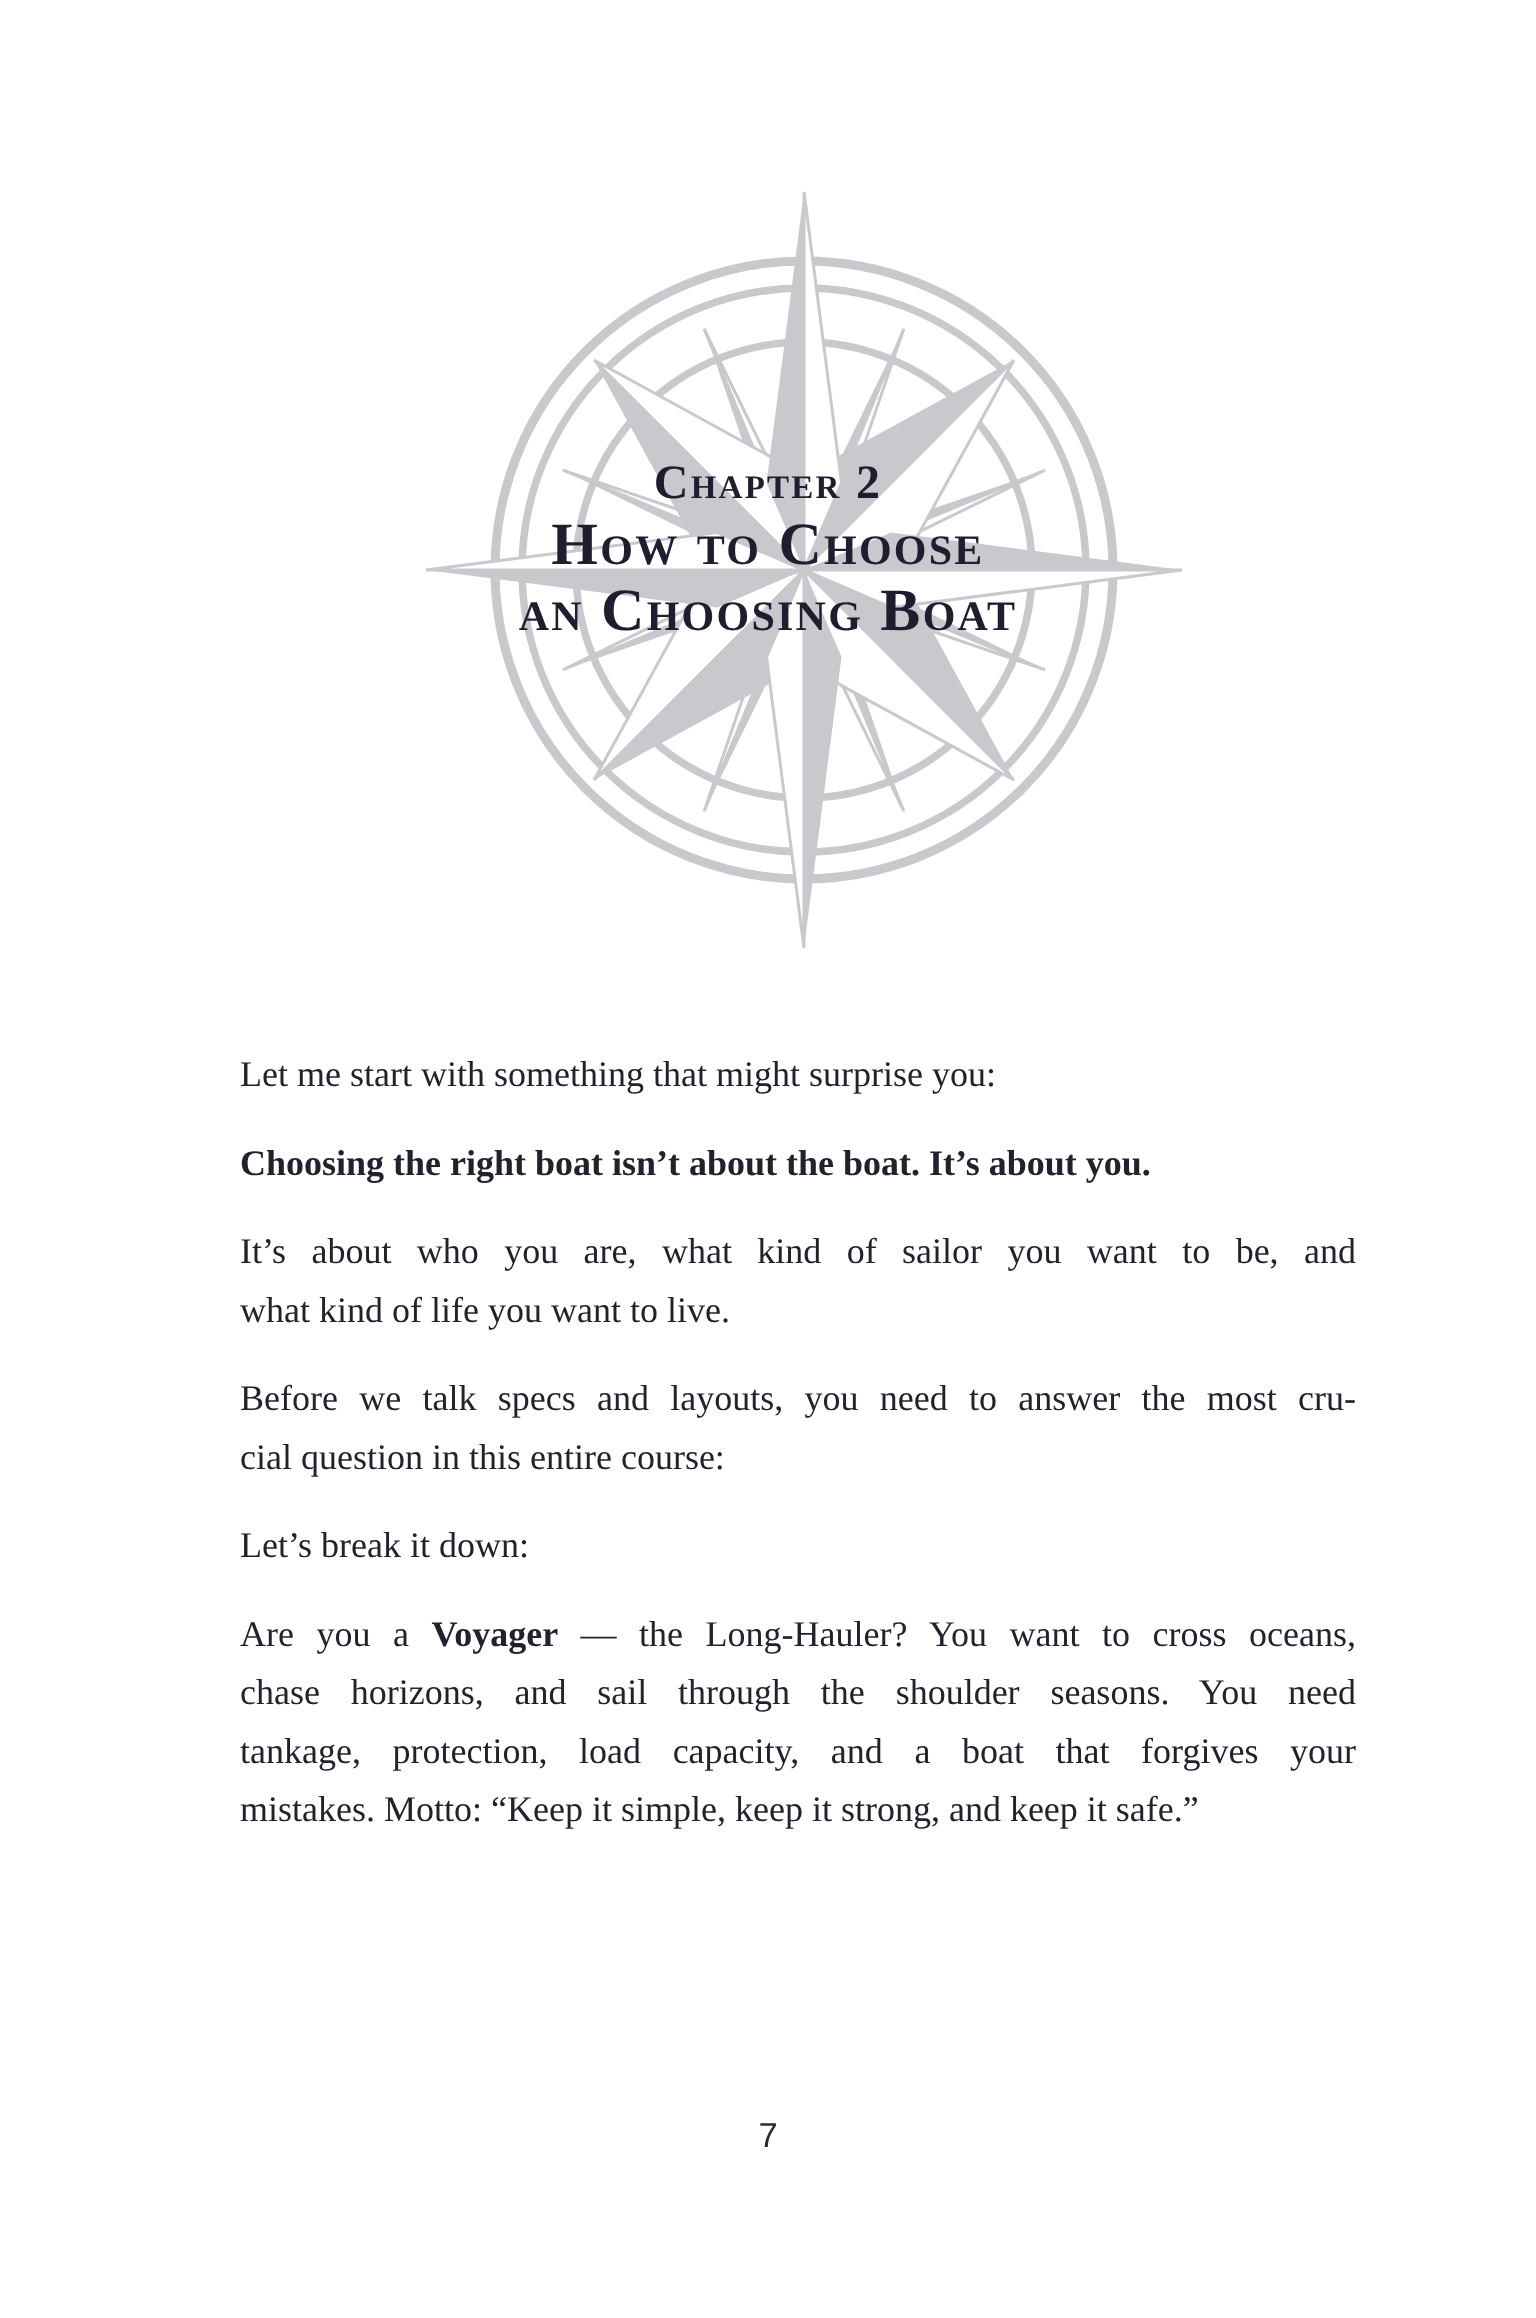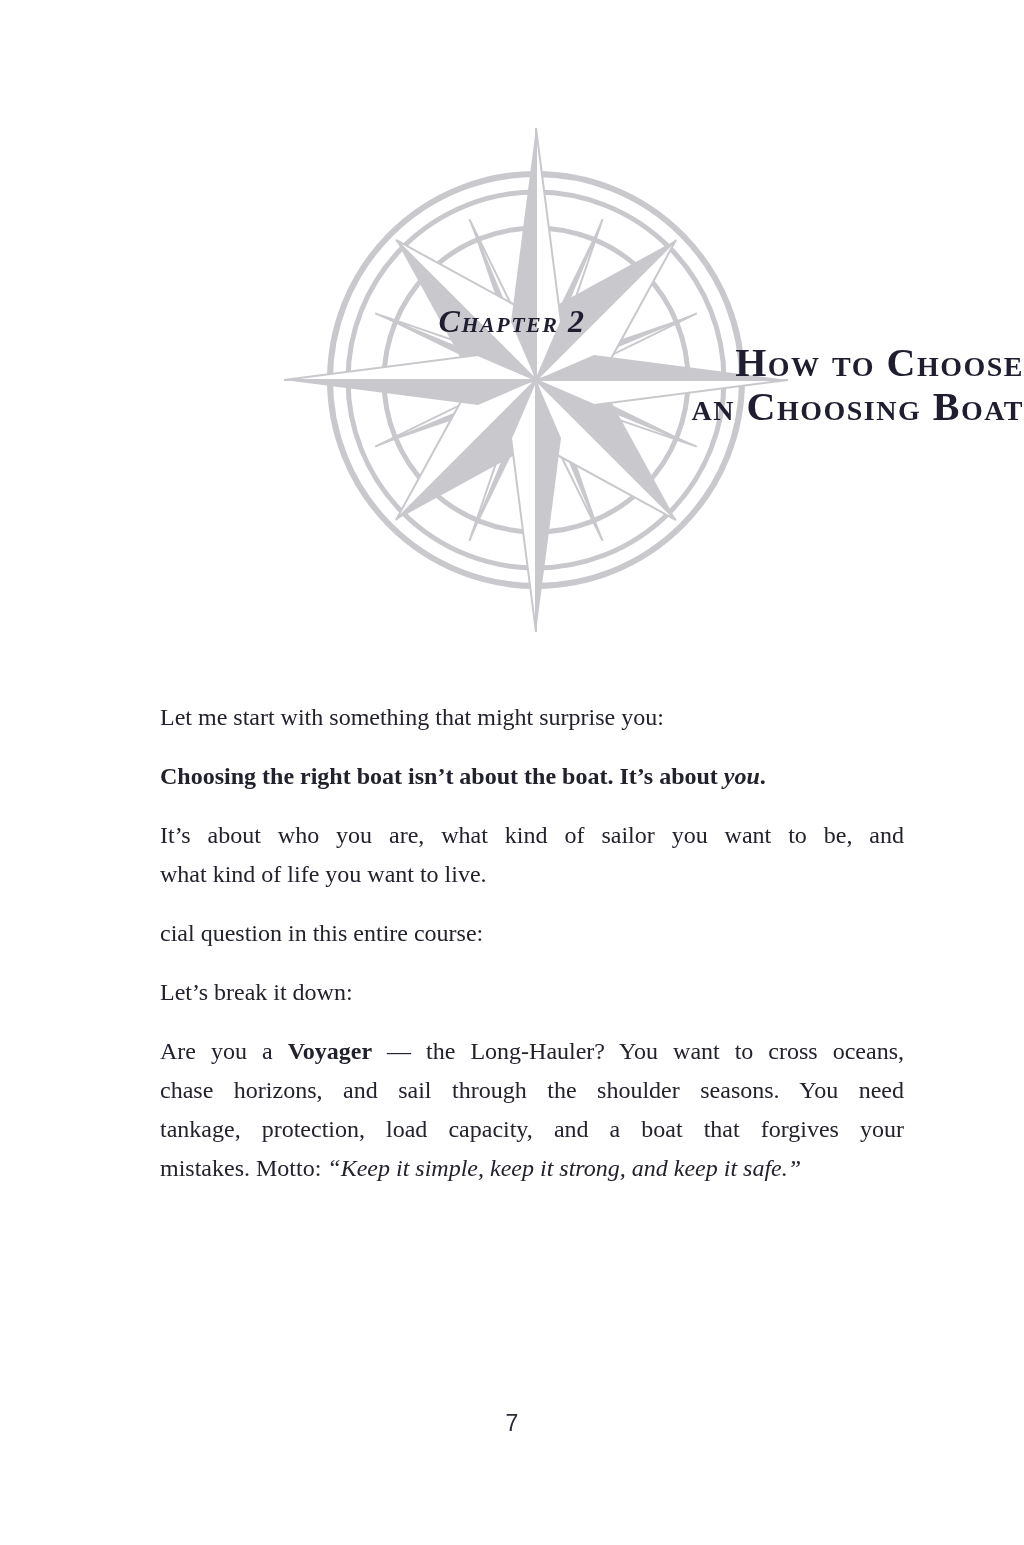--- a/index.html
+++ b/index.html
@@ -27,36 +27,36 @@
   
   .chapter-title{
     position:absolute;left:0;top:301px;width:1024px;
     text-align:center;
     color:var(--title-ink);
     font-variant:small-caps;
     font-weight:bold;
     z-index:3;
   }
   .chapter-kicker{
-    font-size:32px;line-height:40px;letter-spacing:1.5px;font-style:italic;
+    font-size:32px;line-height:40px;letter-spacing:1.5px;
   }
   .chapter-line{
-    font-size:40px;line-height:44px;letter-spacing:1.5px;text-align:right;
+    font-size:40px;line-height:44px;letter-spacing:1.5px;
   }
   
   .body-text{
     position:absolute;left:160px;top:682px;width:744px;
     font-size:24px;line-height:39px;
     z-index:3;
   }
   .para{margin:16px 0 20px 0;}
   .line{text-align:left;}
   .line.just{text-align:justify;text-align-last:justify;text-justify:inter-word;}
   .bold{font-weight:bold;}
-  .ital{font-style:italic;text-align:center;}
+  .ital{text-align:center;}
   .section-heading{
     margin:56px 0 20px 0;
     font-size:30px;line-height:44px;font-weight:bold;
     color:var(--title-ink);
   }
   
   .page-number{
     position:absolute;left:0;top:1410px;width:1024px;
     text-align:center;
     font-family:"Liberation Sans", sans-serif;
@@ -118,20 +118,21 @@
         <div class="line"><span>Let me start with something that might surprise you:</span></div>
       </div>
       <div class="para">
         <div class="line"><span class="bold">Choosing the right boat isn’t about the boat. It’s about </span><span class="bold ital">you</span><span class="bold">.</span></div>
       </div>
       <div class="para">
         <div class="line just"><span>It’s about who you are, what kind of sailor you want to be, and</span></div>
         <div class="line"><span>what kind of life you want to live.</span></div>
       </div>
       <div class="para">
+        <div class="line just"><span>Before we talk specs and layouts, you need to answer the most cru-</span></div>
         <div class="line"><span>cial question in this entire course:</span></div>
       </div>
       <div class="para">
         <div class="line"><span>Let’s break it down:</span></div>
       </div>
       <div class="para">
         <div class="line just"><span>Are you a </span><span class="bold">Voyager</span><span> — the Long-Hauler? You want to cross oceans,</span></div>
         <div class="line just"><span>chase horizons, and sail through the shoulder seasons. You need</span></div>
         <div class="line just"><span>tankage, protection, load capacity, and a boat that forgives your</span></div>
         <div class="line"><span>mistakes. Motto: </span><span class="ital">“Keep it simple, keep it strong, and keep it safe.”</span></div>

